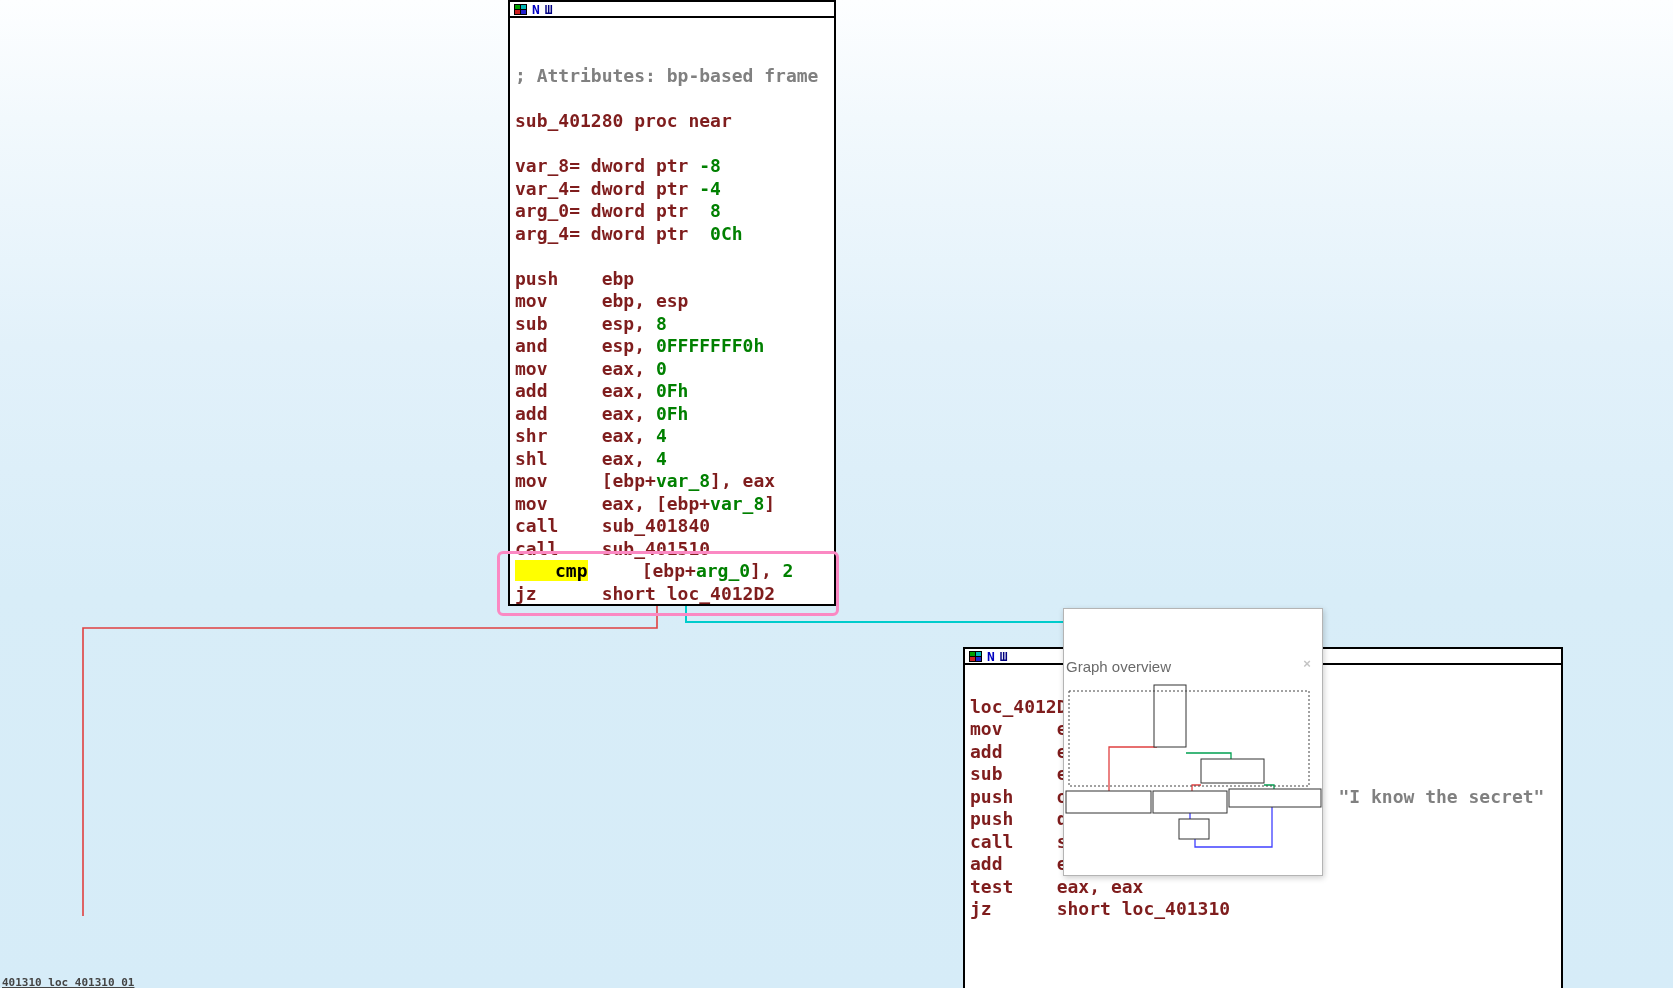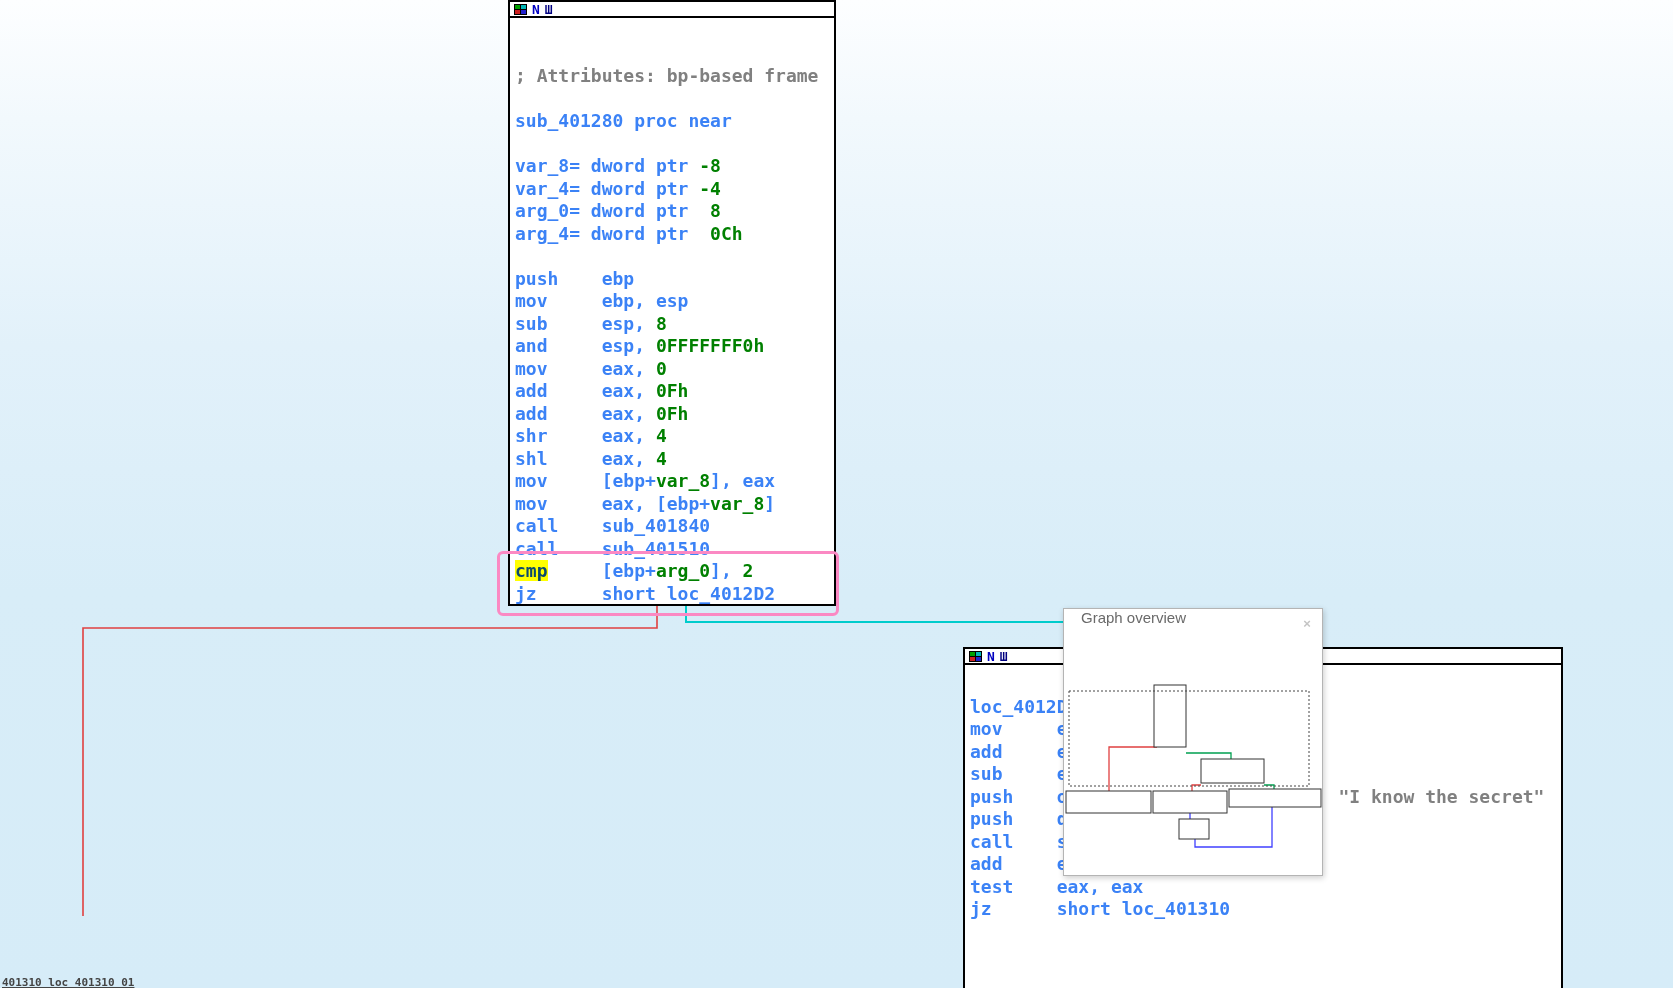--- a/index.html
+++ b/index.html
@@ -18,36 +18,36 @@
     height:13px; border-bottom:2px solid #000; background:#fff;
     display:flex; align-items:center; gap:5px; padding:1px 4px 0 4px;
   }
   .icon-grid{display:inline-grid; grid-template-columns:5px 5px; gap:1px; background:#000; border:1px solid #000;}
   .icon-grid span{width:5px; height:4px; display:block;}
   .icon-letter{font:bold 13px "DejaVu Sans Mono",monospace; color:#0000c0; line-height:12px;}
   .icon-letter2{font:bold 13px "DejaVu Sans Mono",monospace; color:#000080; line-height:12px;}
   .code-lines{padding:2px 0 0 5px; font-size:18px; font-weight:bold; line-height:22.5px; white-space:pre;}
   .node2 .code-lines{padding-top:8px;}
   .code-line{height:22.5px;}
-  .c-code{color:#3b82f6;}
+  .c-code{color:#7f1d1d;}
   .c-num{color:#008000;}
   .c-cmt{color:#808080;}
-  .c-hl{color:#0c4a6e; background:#ffff00;}
+  .c-hl{color:#000000; background:#ffff00;padding-left:40px;}
   .selection-box{
     position:absolute; left:497px; top:551px; width:342px; height:65px;
     border:3px solid #fb89c3; border-radius:6px; z-index:3; box-sizing:border-box; pointer-events:none;
   }
   .overview{
     position:absolute; left:1063px; top:608px; width:260px; height:268px;
     background:#ffffff; border:1px solid #b4b4b4; box-shadow:1px 2px 6px rgba(0,0,0,.2);
     z-index:10; box-sizing:border-box;
   }
   .ov-title{
-    position:relative; z-index:2; height:34px; display:flex; align-items:flex-start; padding:0 17px;
-    color:#6a6a6a; font:15px "Liberation Sans",sans-serif;
+    position:relative; z-index:2; height:34px; display:flex; align-items:center; padding:0 2px;
+    color:#6a6a6a; font:15px "Liberation Sans",sans-serif;margin-top:40px;
   }
   .ov-close{
     position:absolute; right:6px; top:7px; width:18px; height:18px; text-align:center; line-height:18px;
     color:#c4c4c4; font:bold 13px "Liberation Sans",sans-serif; cursor:pointer;
   }
   #ov-svg{position:absolute; left:0; top:0; width:258px; height:266px; z-index:1;}
   .bottom-frag{
     position:absolute; left:2px; top:976px; z-index:4;
     font:bold 11px "DejaVu Sans Mono",monospace; color:#444;text-decoration:underline;
   }

